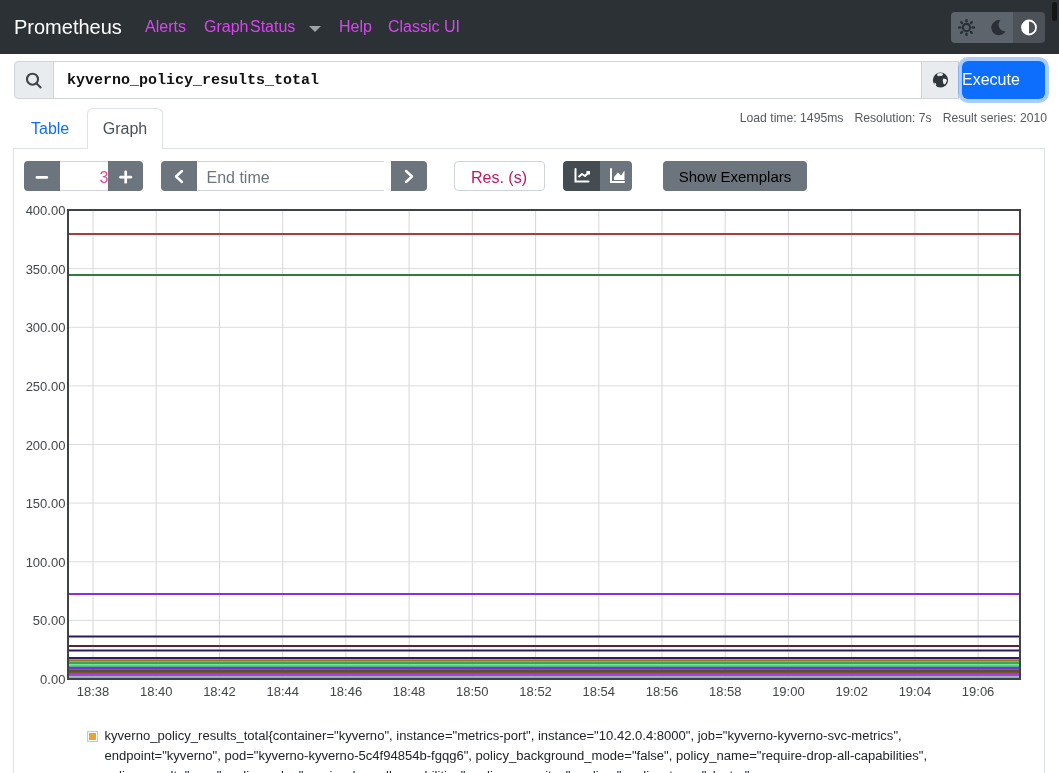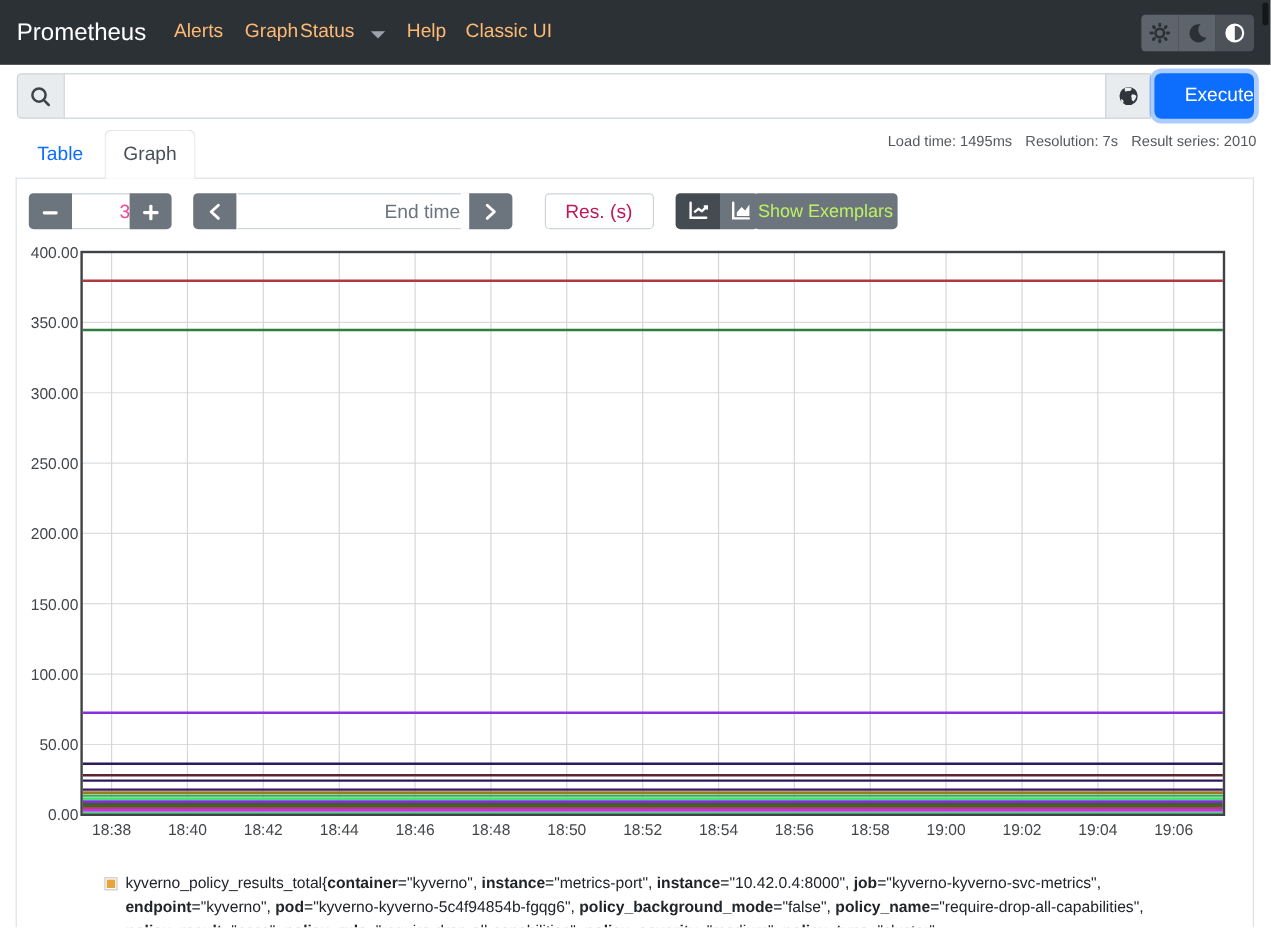--- a/index.html
+++ b/index.html
@@ -4,64 +4,64 @@
 <style>
 * { margin:0; padding:0; box-sizing:border-box; }
 html,body { width:1059px; height:773px; overflow:hidden; background:#fff; }
 body { font-family:"Liberation Sans", sans-serif; }
 #page { position:relative; width:1059px; height:773px; overflow:hidden; background:#fff; }
 .abs { position:absolute; }
 
 
 #navbar { position:absolute; left:0; top:0; width:1059px; height:54px; background:#2c3136; }
 #brand { position:absolute; left:14px; top:15px; font-size:20px; color:#fff; line-height:24px; }
-.navlink { position:absolute; top:19px; font-size:16px; color:#fdba74; line-height:16px; }
+.navlink { position:absolute; top:19px; font-size:16px; color:#d946ef; line-height:16px; }
 #caret { position:absolute; left:309px; top:26px; width:0; height:0; border-left:6px solid transparent; border-right:6px solid transparent; border-top:6px solid #9fa2a6; }
 #themegrp { position:absolute; left:951px; top:12px; width:94px; height:31px; border-radius:4px; overflow:hidden; }
 .tbtn { position:absolute; top:0; width:31px; height:31px; }
 #scrollthumb { position:absolute; left:1052px; top:2px; width:5px; height:19px; border-radius:2.5px; background:#141618; }
 
 
 #srch-addon { position:absolute; left:14px; top:61px; width:40px; height:38px; background:#e9ecef; border:1px solid #ced4da; border-radius:4px 0 0 4px; }
 #srch-input { position:absolute; left:53px; top:61px; width:869px; height:38px; background:#fff; border:1px solid #ced4da; }
 #srch-text { position:absolute; left:67px; top:72px; font-family:"Liberation Mono", monospace; font-size:15px; font-weight:600; color:#111; letter-spacing:0px; }
 #globe-addon { position:absolute; left:921px; top:61px; width:38px; height:38px; background:#e9ecef; border:1px solid #ced4da; }
-#execute { position:absolute; left:962px; top:61px; width:83px; height:38px; background:#0d6efd; border-radius:6px; box-shadow:0 0 0 4px rgba(13,110,253,0.35); color:#fff; font-size:16px; text-align:right; line-height:38px; }
+#execute { position:absolute; left:962px; top:61px; width:83px; height:38px; background:#0d6efd; border-radius:6px; box-shadow:0 0 0 4px rgba(13,110,253,0.35); color:#fff; font-size:16px; text-align:left; line-height:38px; }
 
 
 #tab-table { position:absolute; left:31px; top:120px; font-size:16px; color:#0d6efd; }
 #tab-graph { position:absolute; left:87px; top:108px; width:76px; height:41px; background:#fff; border:1px solid #dee2e6; border-bottom:none; border-radius:6px 6px 0 0; color:#495057; font-size:16px; text-align:center; line-height:40px; z-index:3; }
 #navborder { position:absolute; left:13px; top:148px; width:1032px; height:1px; background:#dee2e6; z-index:2; }
 #stats { position:absolute; right:12px; top:111px; font-size:12.2px; color:#55595e;margin-left:40px; }
 #stats span { margin-left:11px; }
 
 
 #content-l { position:absolute; left:13px; top:148px; width:1px; height:625px; background:#dee2e6; }
 #content-r { position:absolute; left:1044px; top:148px; width:1px; height:625px; background:#dee2e6; }
 
 
 .ctl { position:absolute; top:161px; height:30px; }
 .gbtn { background:#6c757d; color:#fff; text-align:center; }
 #btn-minus { left:24px; width:35.5px; border-radius:4px 0 0 4px; }
 #inp-30m { left:59.5px; width:48px; background:#fff; border-top:1px solid #ced4da; border-bottom:1px solid #ced4da; color:#ec4899; font-size:16px; text-align:center; line-height:31px;padding-left:40px; }
 #btn-plus { left:107.5px; width:35.5px; border-radius:0 4px 4px 0; }
 #btn-left { left:161.3px; width:36.2px; border-radius:4px 0 0 4px; }
-#inp-end { left:197.5px; width:186px; text-indent:9px; background:#fff; border-top:1px solid #ced4da; border-bottom:1px solid #ced4da; color:#6c757d; font-size:16px; text-align:right; line-height:31px; }
+#inp-end { left:197.5px; width:186px; text-indent:9px; background:#fff; border-top:1px solid #ced4da; border-bottom:1px solid #ced4da; color:#6c757d; font-size:16px; text-align:left; line-height:31px; }
 #btn-right { left:390.8px; width:36.5px; border-radius:0 4px 4px 0; }
 #inp-res { left:453.5px; width:91px; border:1px solid #ced4da; border-radius:4px; color:#be185d; font-size:16px; text-align:center; line-height:31px; }
 #btn-line { left:562.8px; width:36.9px; background:#444b51; border-radius:4px 0 0 4px; }
 #btn-area { left:599.7px; width:32.7px; background:#6c757d; border-radius:0 4px 4px 0; }
-#btn-exemp { left:628px; width:120px; background:#6c757d; color:#bef264; font-size:15px; text-align:center; line-height:32px; border-radius:4px; }
+#btn-exemp { left:663px; width:144px; background:#6c757d; color:#000000; font-size:15px; text-align:center; line-height:32px; border-radius:4px; }
 
 
 #legend { position:absolute; left:87px; top:726px; }
 #swatch { position:absolute; left:0px; top:5px; width:11px; height:11px; border:1px solid #c9c9c9; background:#fff; }
 #swatch div { position:absolute; left:1px; top:1px; width:7px; height:7px; background:#e9a33b; }
 #legtext { position:absolute; left:17.5px; top:0; width:900px; font-size:13.05px; line-height:20px; color:#212529; white-space:nowrap; }
-#legtext b { font-weight:bold; }
+#legtext b { font-weight:normal; }
 </style>
 </head>
 <body>
 <div id="page">
 
   <div id="navbar">
     <div id="brand">Prometheus</div>
     <div class="navlink" style="left:145px;">Alerts</div>
     <div class="navlink" style="left:204px;">Graph</div>
     <div class="navlink" style="left:250px;">Status</div>
@@ -103,20 +103,21 @@
 
   <div id="srch-addon">
     <svg width="38" height="36" viewBox="0 0 38 36">
         <g stroke="#3e4449" stroke-width="2.1" fill="none">
           <circle cx="17.5" cy="17.2" r="5.5"></circle>
           <line x1="21.6" y1="21.5" x2="25.6" y2="25.5" stroke-linecap="round"></line>
         </g>
       </svg>
   </div>
   <div id="srch-input"></div>
+  <div id="srch-text">kyverno_policy_results_total</div>
   <div id="globe-addon">
     <svg width="36" height="36" viewBox="0 0 36 36">
       <circle cx="18.5" cy="18" r="7.6" fill="#30353b"></circle>
       <path d="M15.5 11.4 q3.5 -1 5.5 0.3 q0.5 1.5 -1.5 2.2 q-2.5 -0.5 -3.5 0.5 q-1.5 -1.5 -0.5 -3z" fill="#eceef0"></path>
       <path d="M21.5 16.5 q2.5 0 3.5 1.5 q-0.5 3 -2.5 4.5 q-2 -1 -1.5 -3 q-1 -1.5 0.5 -3z" fill="#eceef0"></path>
       <path d="M12.2 20.5 q1.8 0.3 2.2 2 l-0.8 1.8 q-1.6 -1.4 -1.4 -3.8z" fill="#eceef0"></path>
     </svg>
   </div>
   <div id="execute">Execute</div>
 

